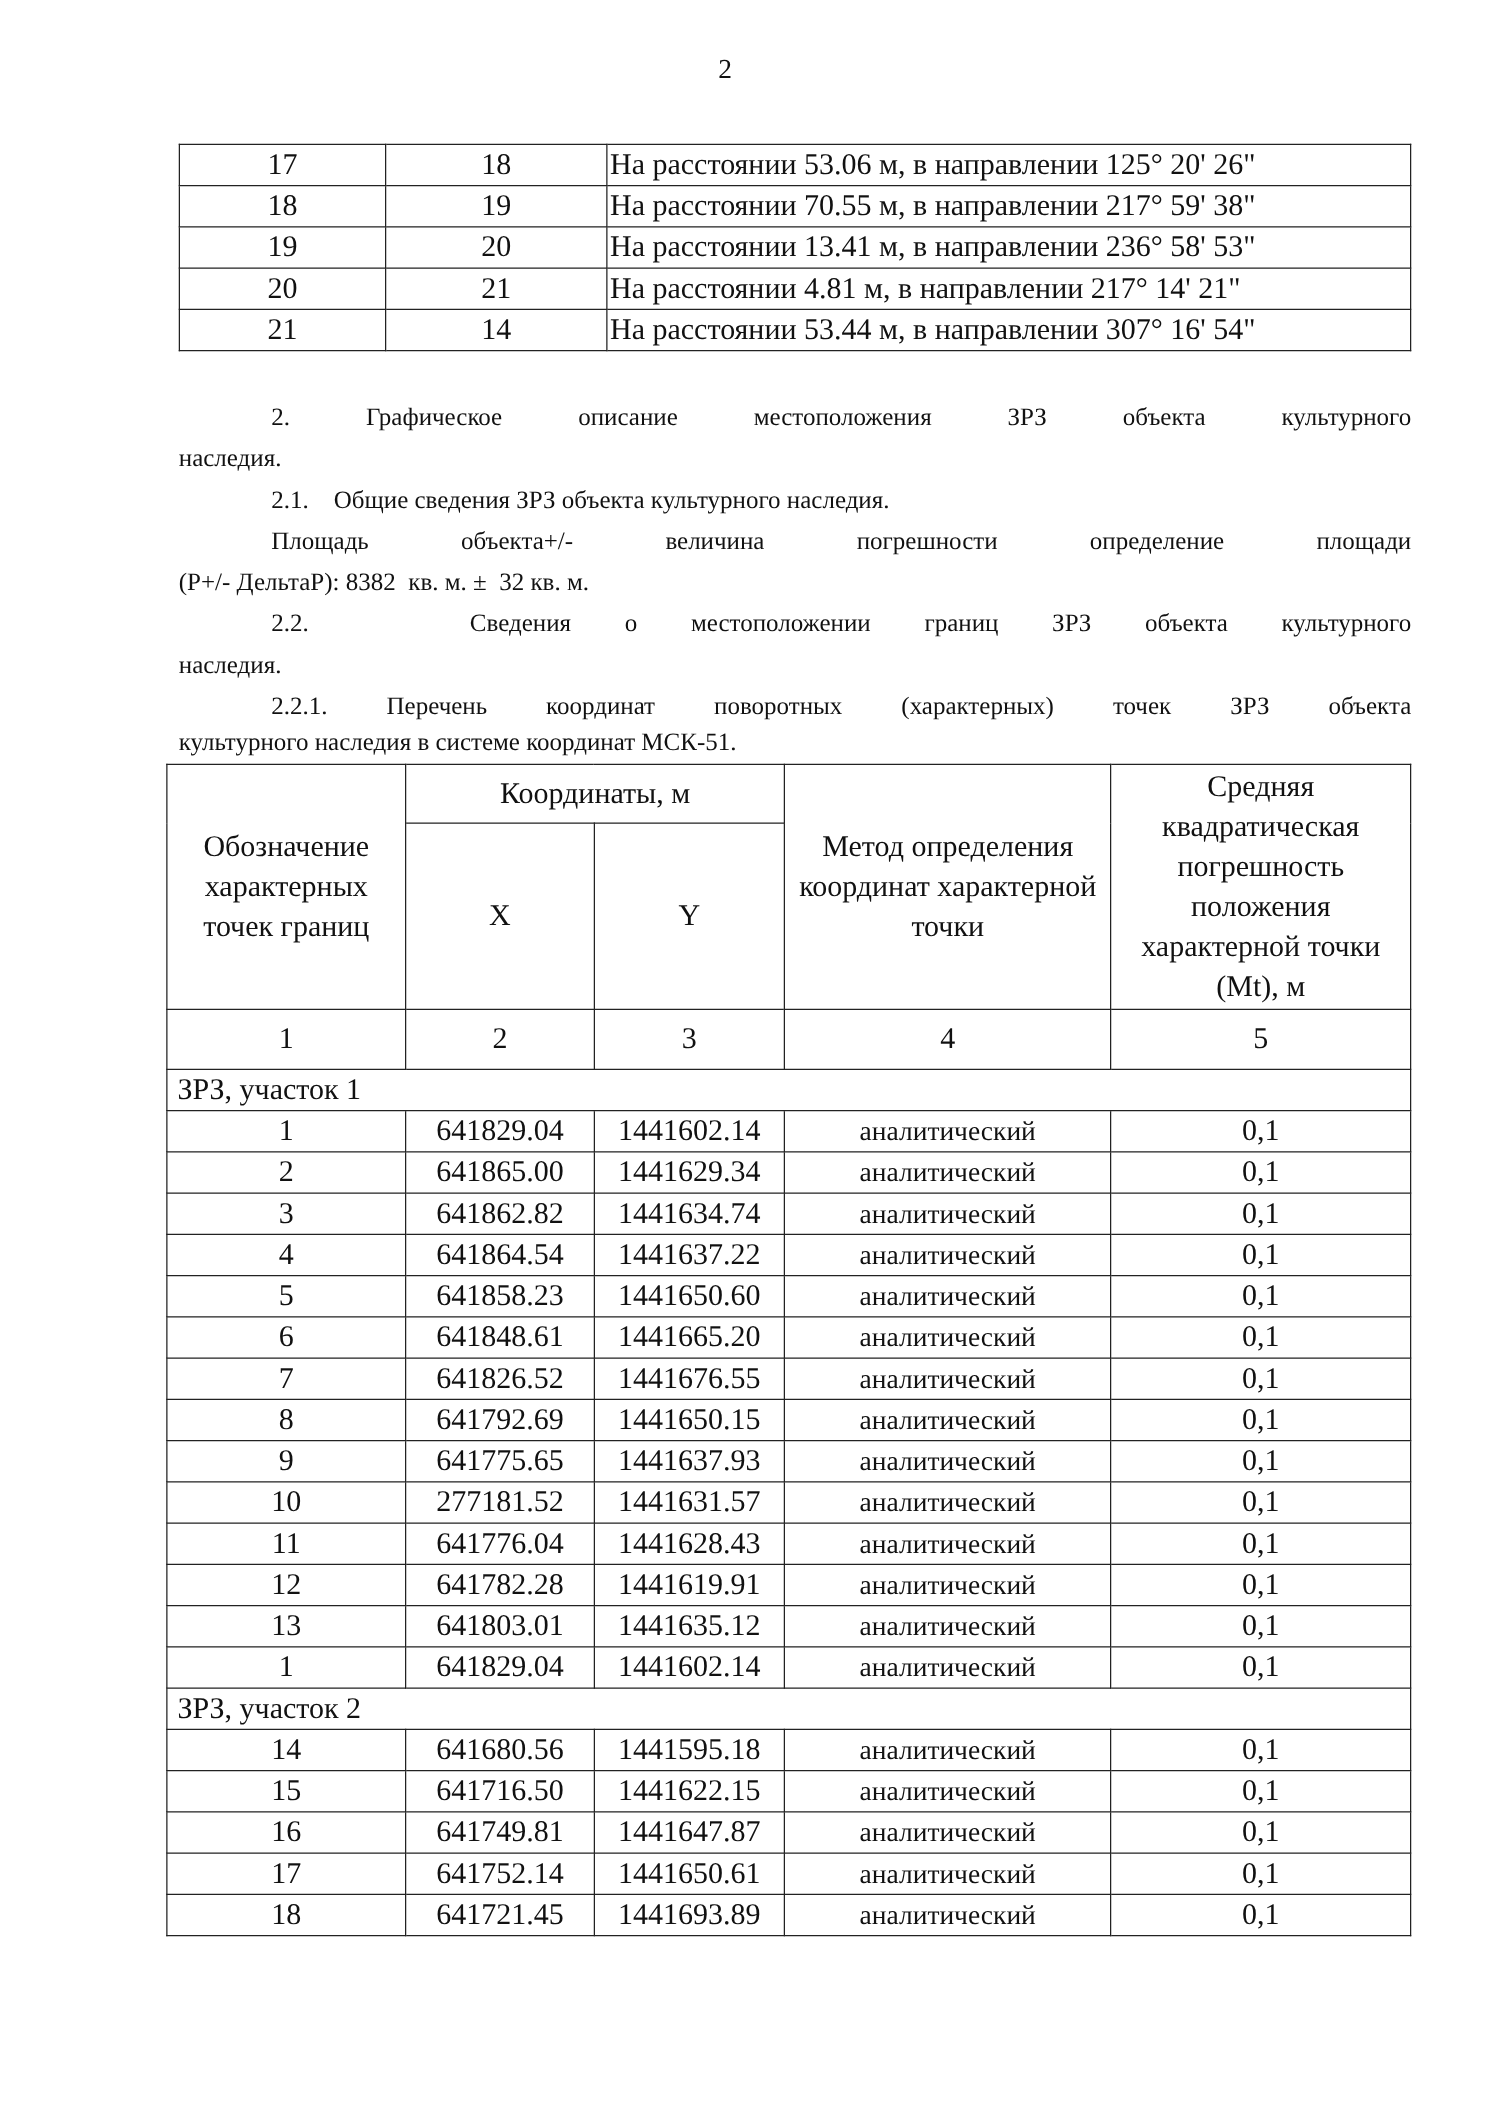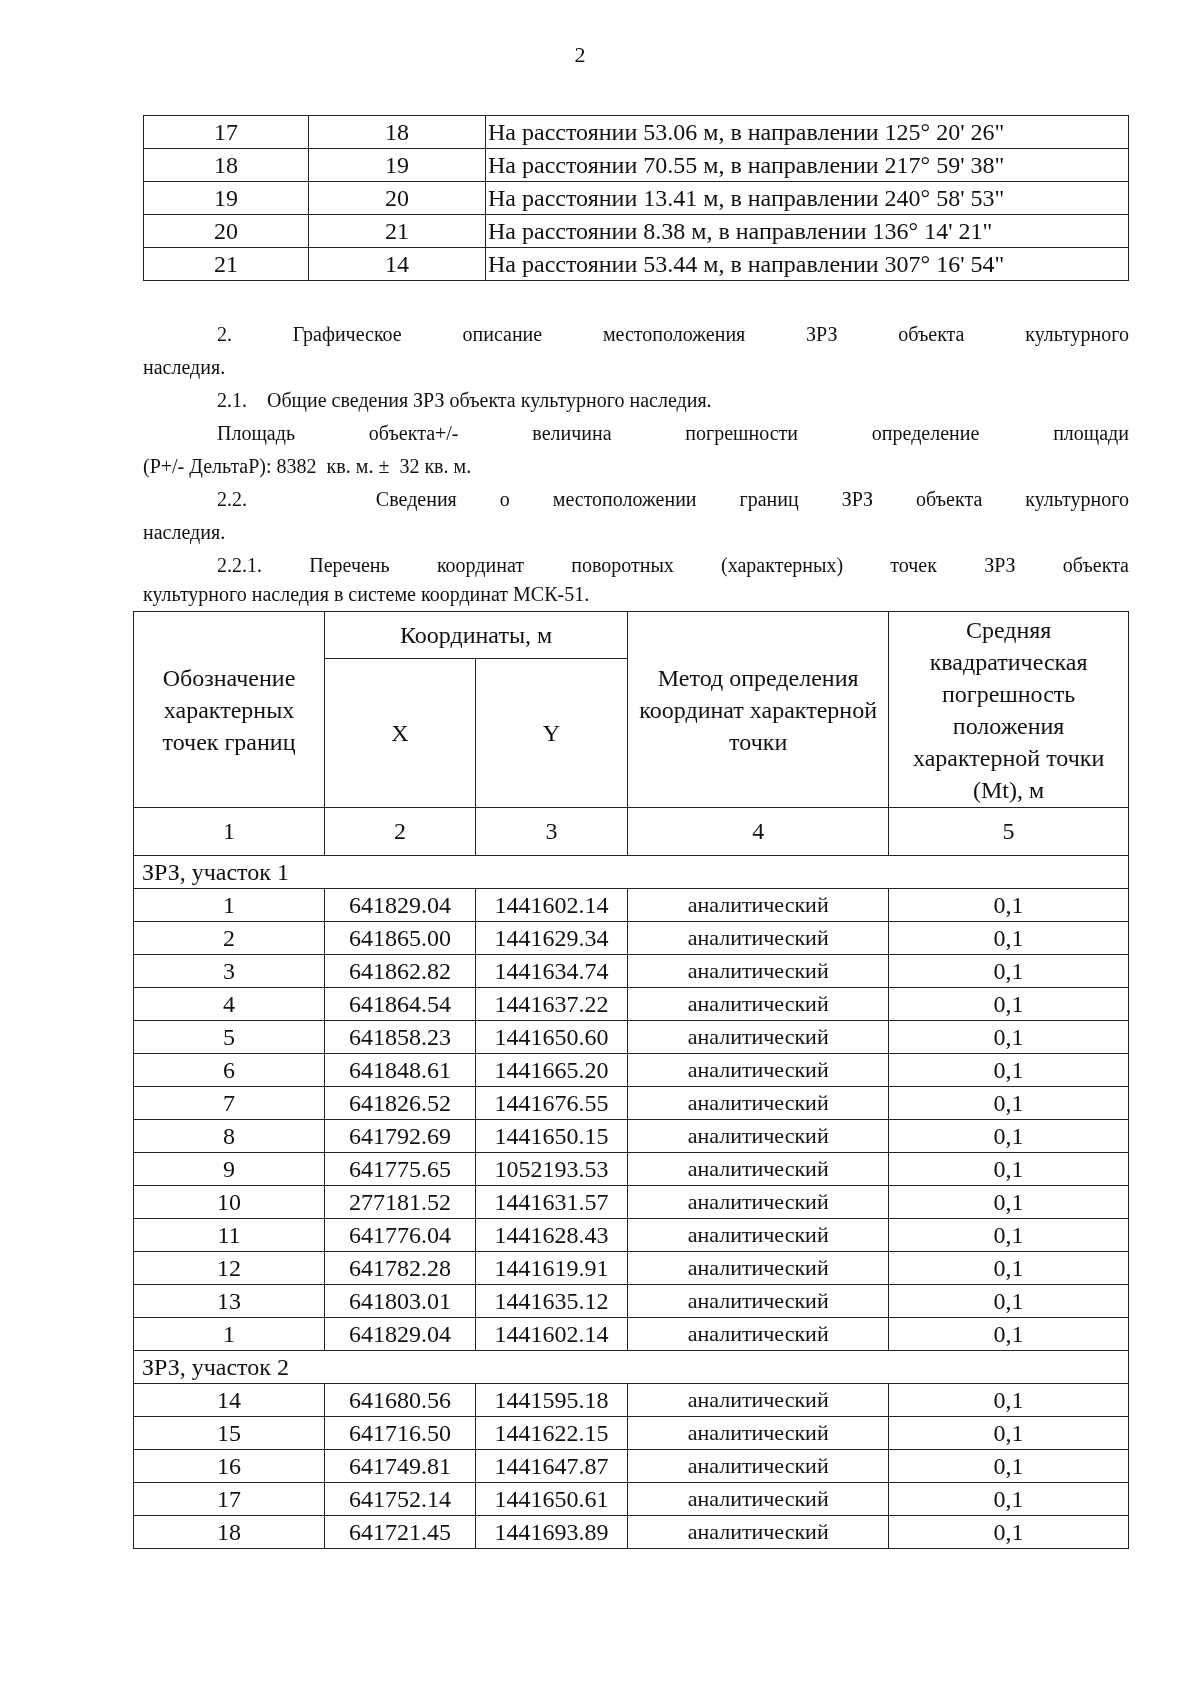--- a/index.html
+++ b/index.html
@@ -48,26 +48,26 @@
         <td class="c3">На расстоянии 53.06 м, в направлении 125° 20' 26"</td>
       </tr>
       <tr>
         <td class="c1">18</td>
         <td class="c2">19</td>
         <td class="c3">На расстоянии 70.55 м, в направлении 217° 59' 38"</td>
       </tr>
       <tr>
         <td class="c1">19</td>
         <td class="c2">20</td>
-        <td class="c3">На расстоянии 13.41 м, в направлении 240° 58' 53"</td>
+        <td class="c3">На расстоянии 13.41 м, в направлении 236° 58' 53"</td>
       </tr>
       <tr>
         <td class="c1">20</td>
         <td class="c2">21</td>
-        <td class="c3">На расстоянии 8.38 м, в направлении 136° 14' 21"</td>
+        <td class="c3">На расстоянии 4.81 м, в направлении 217° 14' 21"</td>
       </tr>
       <tr>
         <td class="c1">21</td>
         <td class="c2">14</td>
         <td class="c3">На расстоянии 53.44 м, в направлении 307° 16' 54"</td>
       </tr>
     </tbody>
 </table>
 
 <div class="para indent justify-last" style="top:318px;">
@@ -158,21 +158,21 @@
       <tr class="row">
         <td>8</td>
         <td>641792.69</td>
         <td>1441650.15</td>
         <td class="method">аналитический</td>
         <td class="acc">0,1</td>
       </tr>
       <tr class="row">
         <td>9</td>
         <td>641775.65</td>
-        <td>1052193.53</td>
+        <td>1441637.93</td>
         <td class="method">аналитический</td>
         <td class="acc">0,1</td>
       </tr>
       <tr class="row">
         <td>10</td>
         <td>277181.52</td>
         <td>1441631.57</td>
         <td class="method">аналитический</td>
         <td class="acc">0,1</td>
       </tr>

